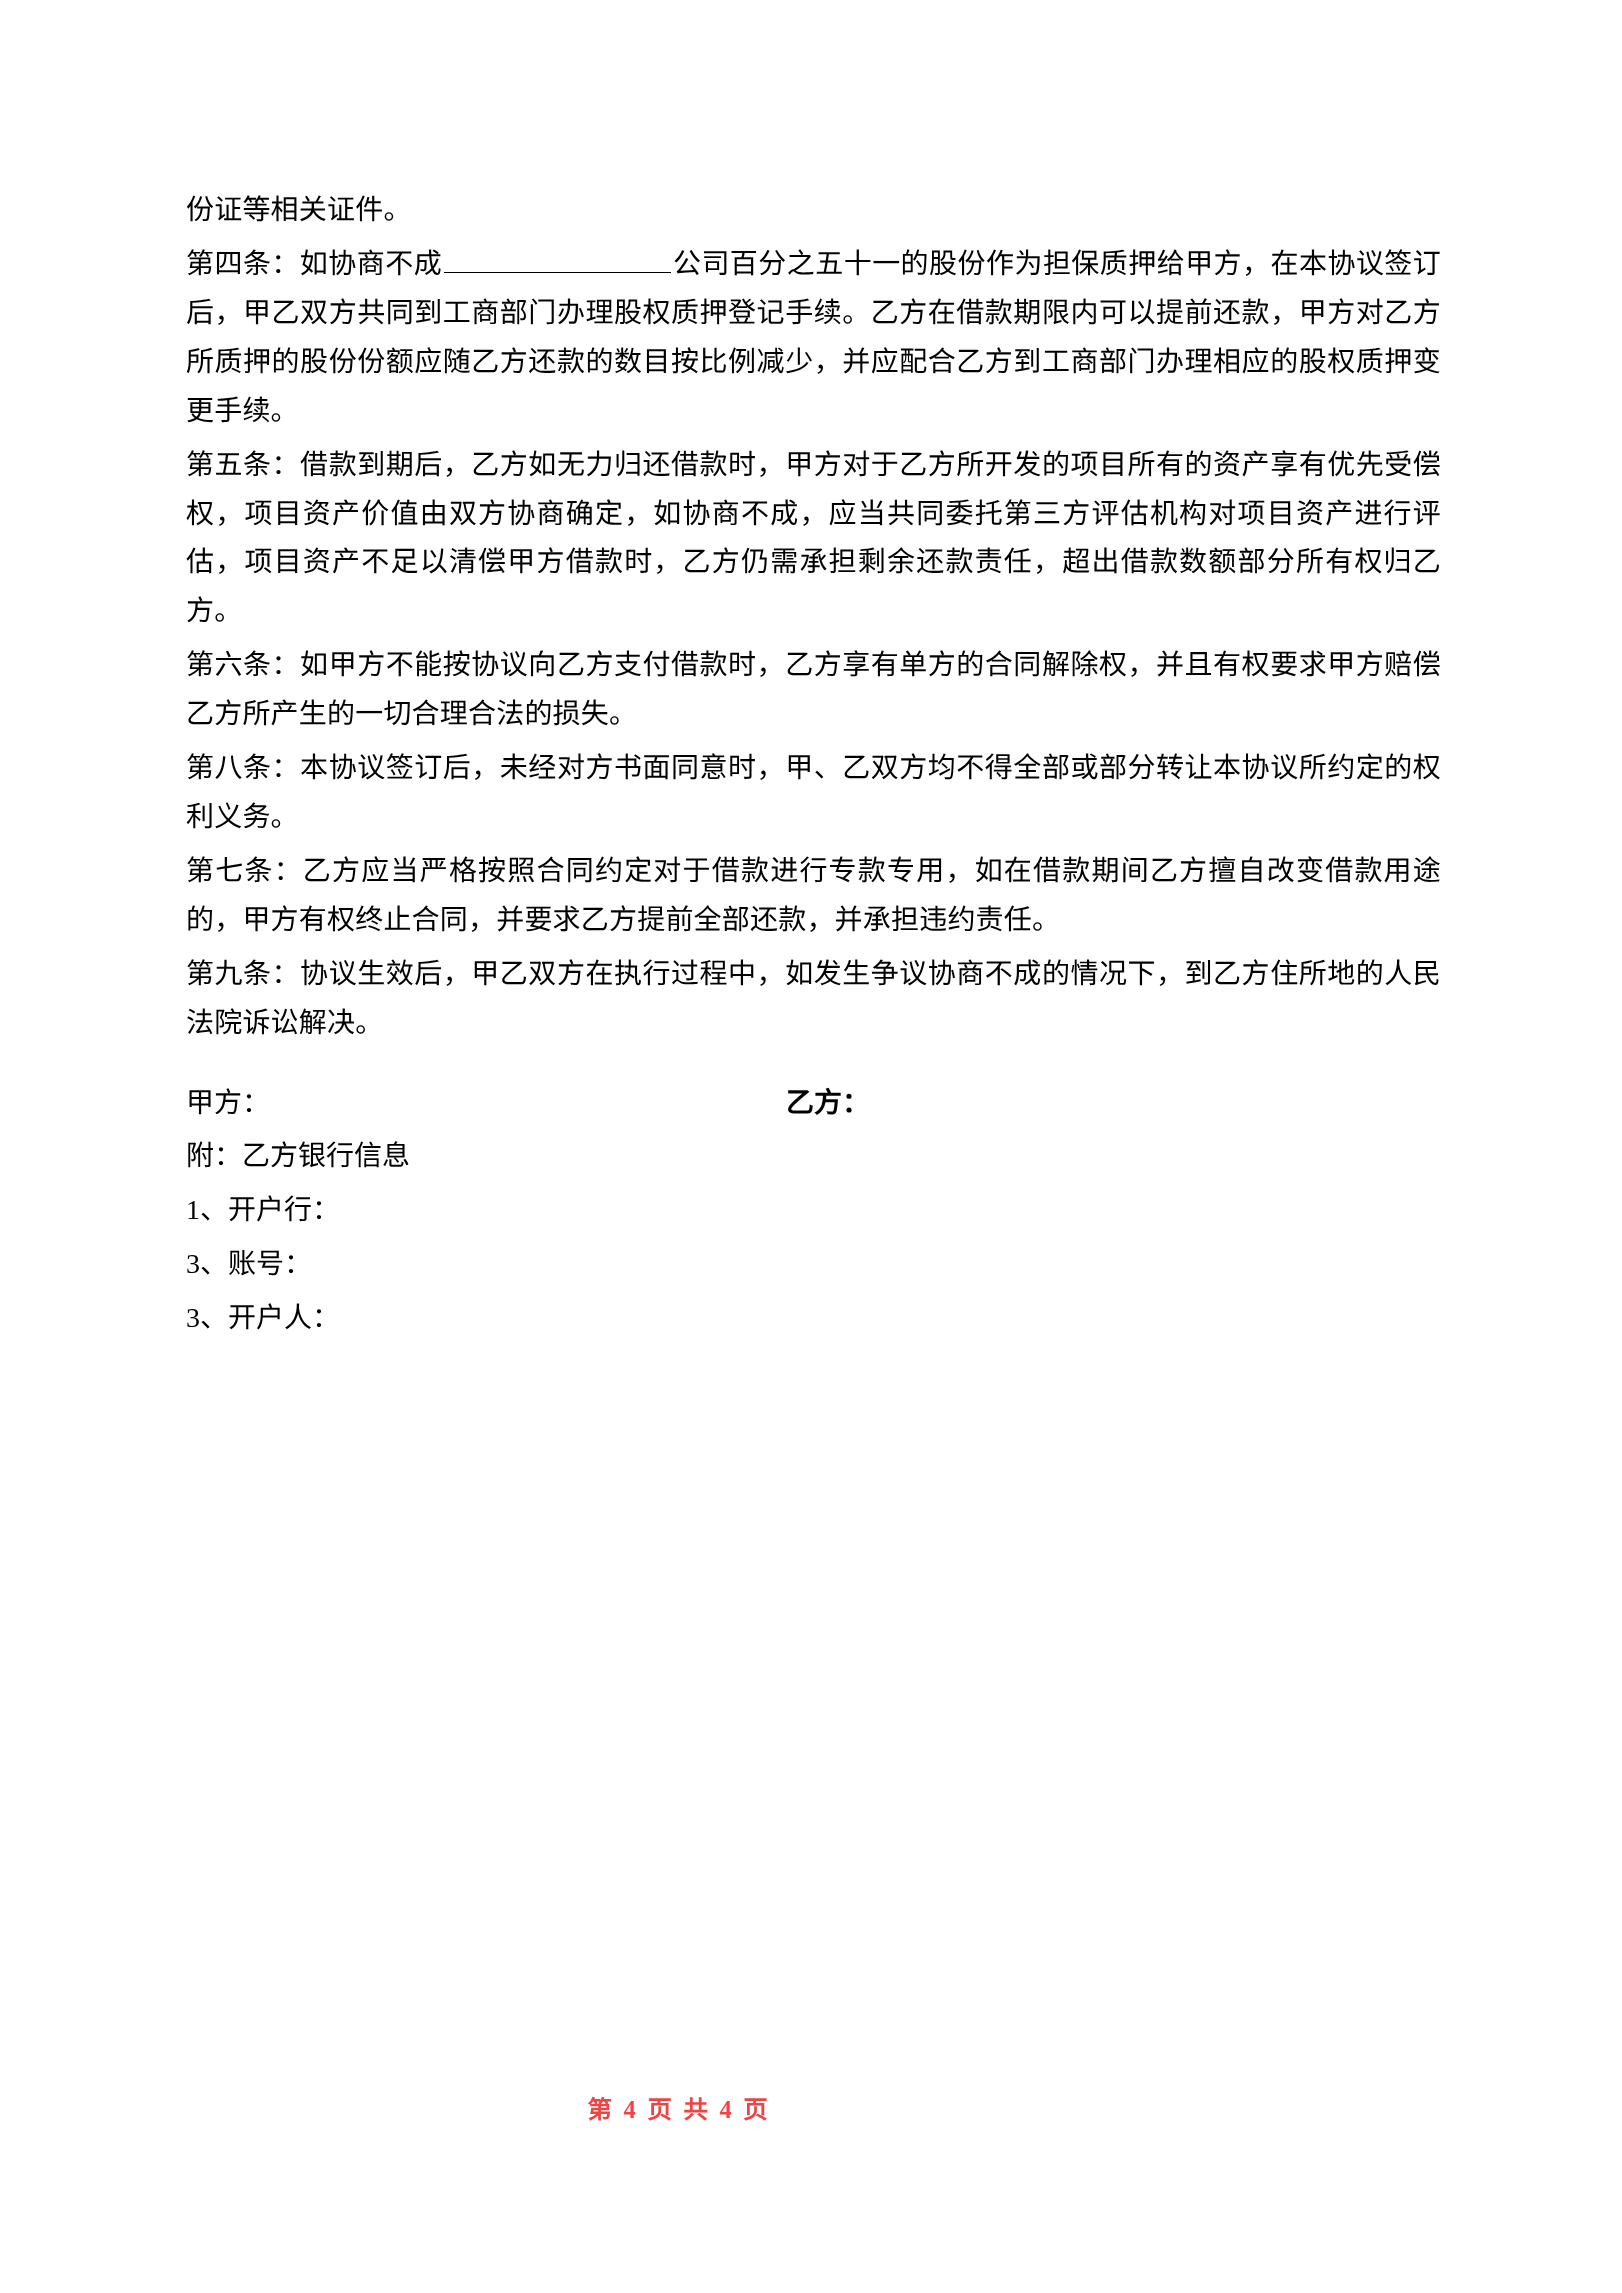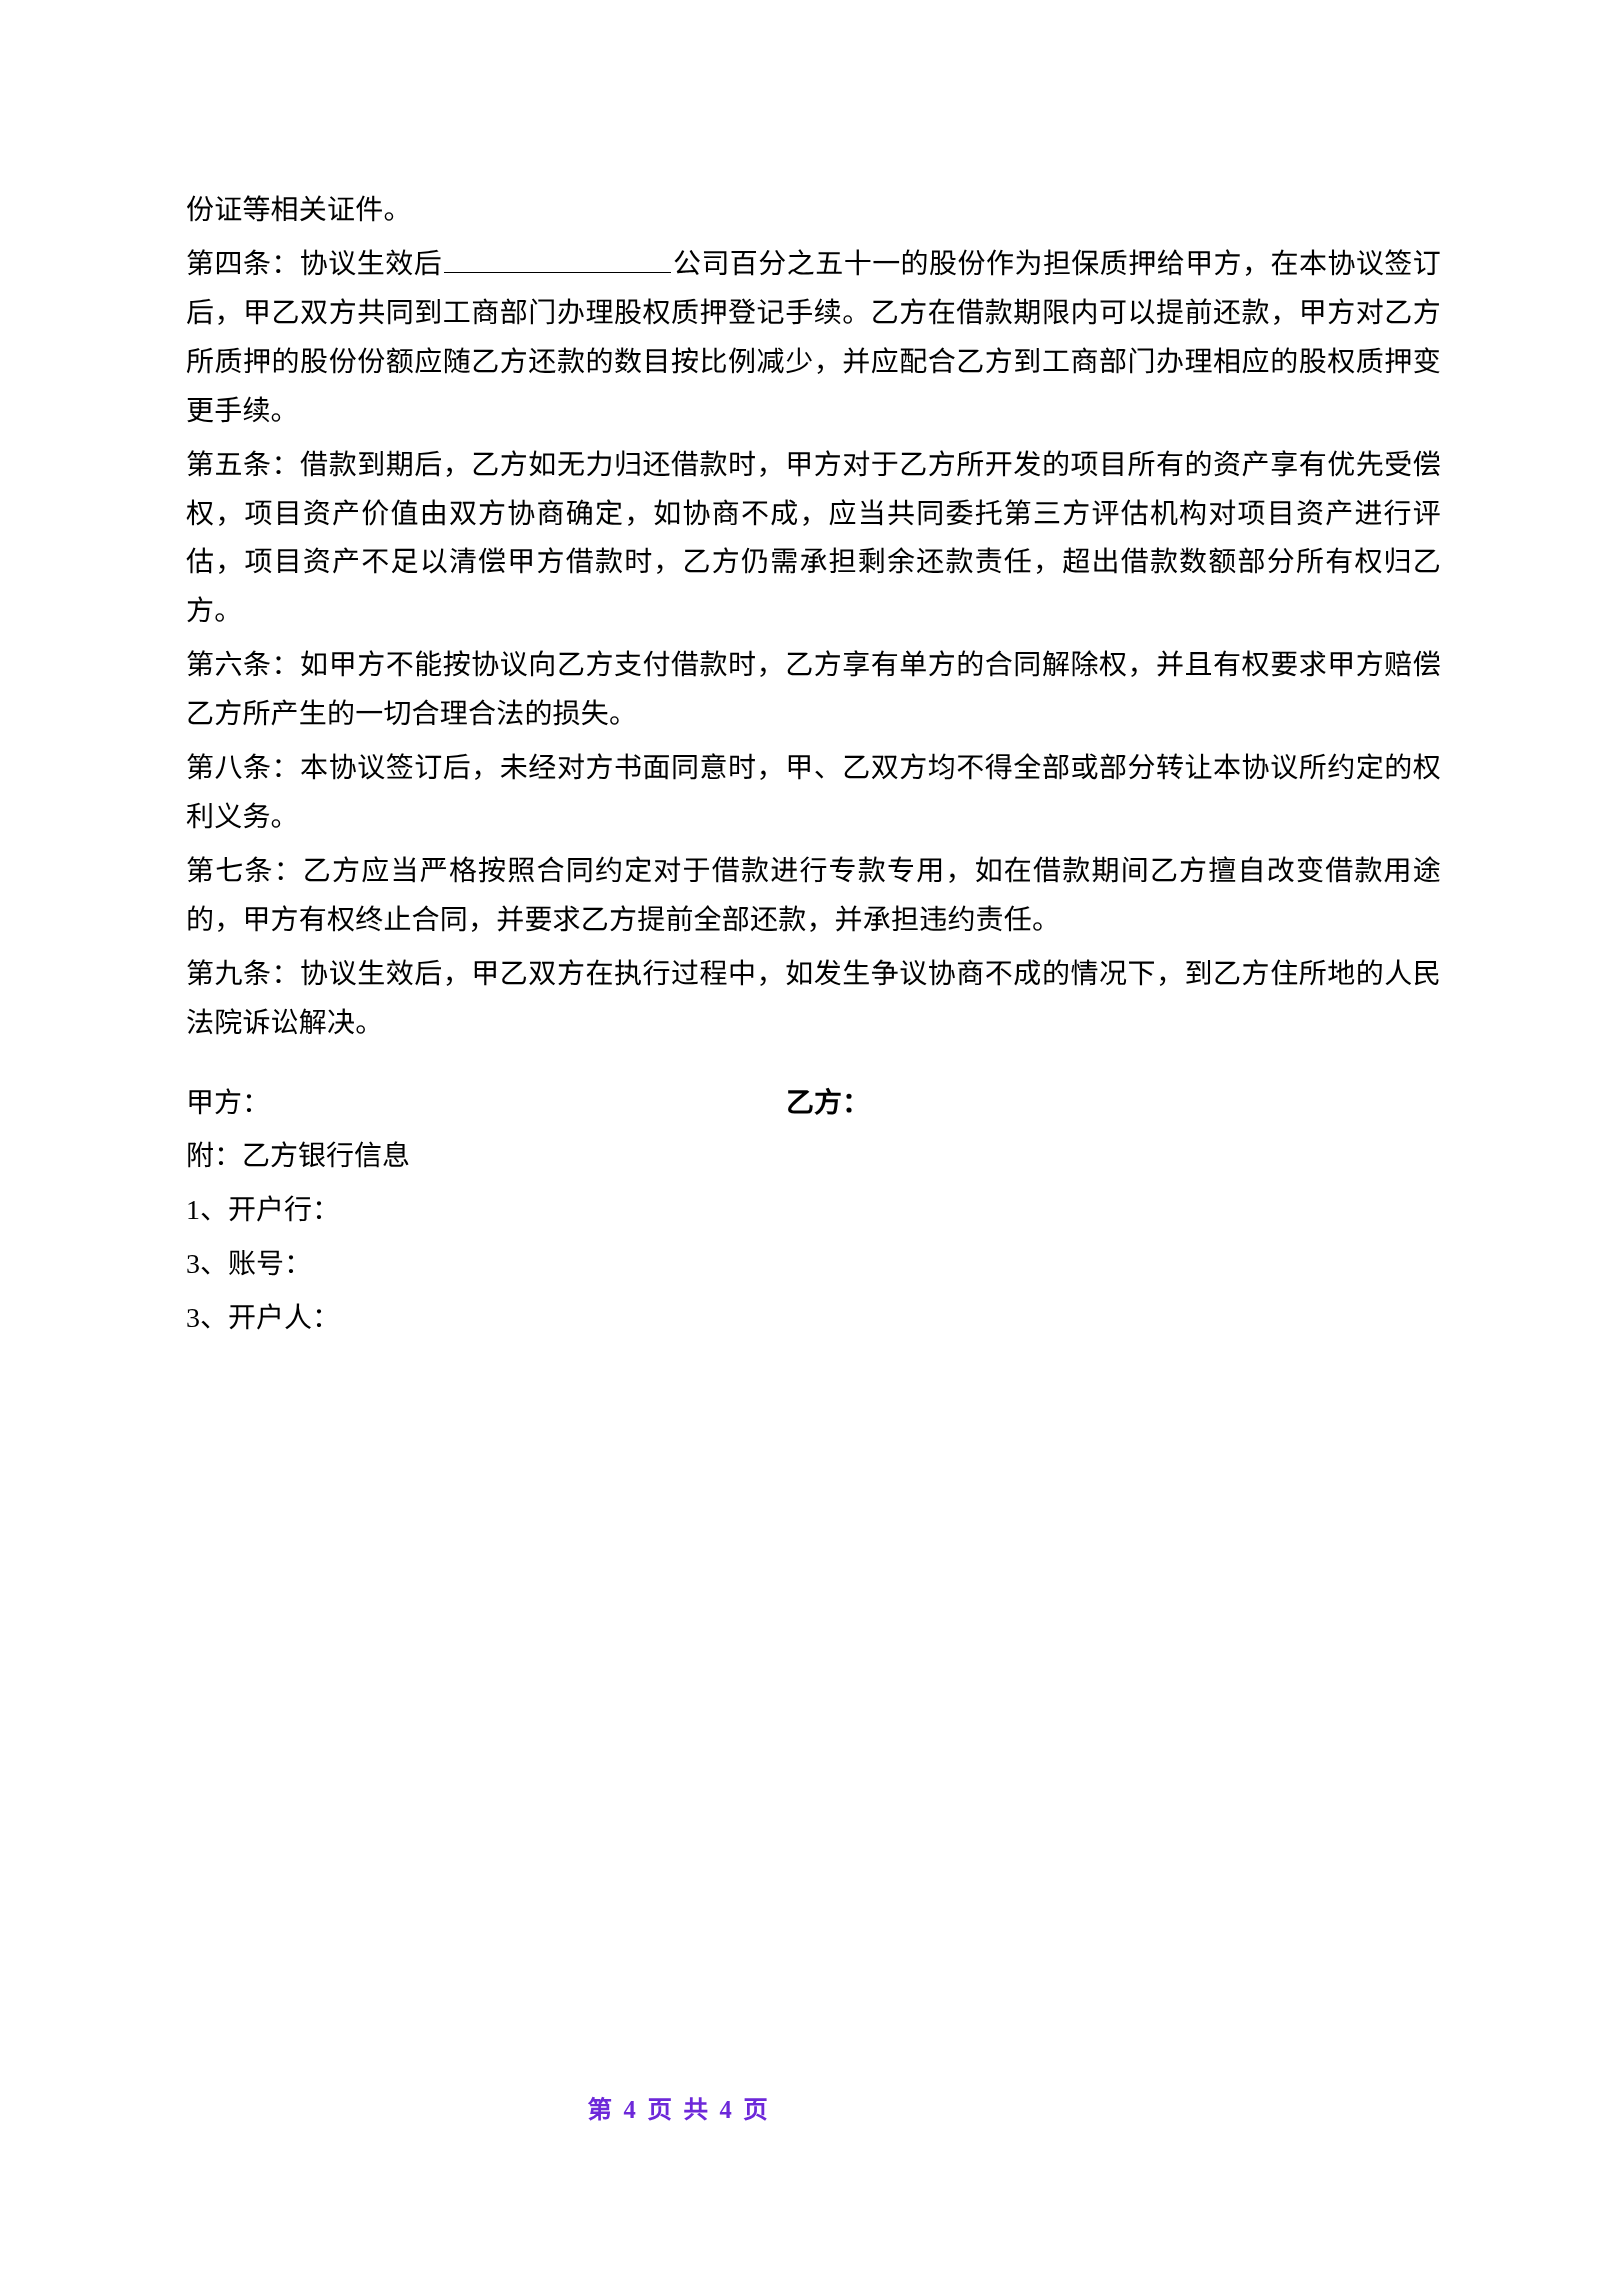--- a/index.html
+++ b/index.html
@@ -76,32 +76,32 @@
   .footer {
     position: absolute;
     left: 0;
     top: 2082px;
     width: 1358px;
     text-align: center;
     font-size: 24.5px;
     font-family: "Liberation Serif", "DejaVu Serif", serif;
     letter-spacing: 2.7px;
     font-weight: bold;
-    color: #6d28d9;
+    color: #ef4444;
   }
 </style>
 </head>
 <body>
 
 <div class="page">
   <div class="content">
 
     <p class="para">份证等相关证件。</p>
 
-    <p class="para"><span>第四条：协议生效后</span><span class="blank-line"></span><span>公司百分之五十一的股份作为担保质押给甲方，在本协议签订后，甲乙双方共同到工商部门办理股权质押登记手续。乙方在借款期限内可以提前还款，甲方对乙方所质押的股份份额应随乙方还款的数目按比例减少，并应配合乙方到工商部门办理相应的股权质押变更手续。</span></p>
+    <p class="para"><span>第四条：如协商不成</span><span class="blank-line"></span><span>公司百分之五十一的股份作为担保质押给甲方，在本协议签订后，甲乙双方共同到工商部门办理股权质押登记手续。乙方在借款期限内可以提前还款，甲方对乙方所质押的股份份额应随乙方还款的数目按比例减少，并应配合乙方到工商部门办理相应的股权质押变更手续。</span></p>
 
     <p class="para">第五条：借款到期后，乙方如无力归还借款时，甲方对于乙方所开发的项目所有的资产享有优先受偿权，项目资产价值由双方协商确定，如协商不成，应当共同委托第三方评估机构对项目资产进行评估，项目资产不足以清偿甲方借款时，乙方仍需承担剩余还款责任，超出借款数额部分所有权归乙方。</p>
 
     <p class="para">第六条：如甲方不能按协议向乙方支付借款时，乙方享有单方的合同解除权，并且有权要求甲方赔偿乙方所产生的一切合理合法的损失。</p>
 
     <p class="para">第八条：本协议签订后，未经对方书面同意时，甲、乙双方均不得全部或部分转让本协议所约定的权利义务。</p>
 
     <p class="para">第七条：乙方应当严格按照合同约定对于借款进行专款专用，如在借款期间乙方擅自改变借款用途的，甲方有权终止合同，并要求乙方提前全部还款，并承担违约责任。</p>
 
     <p class="para">第九条：协议生效后，甲乙双方在执行过程中，如发生争议协商不成的情况下，到乙方住所地的人民法院诉讼解决。</p>

